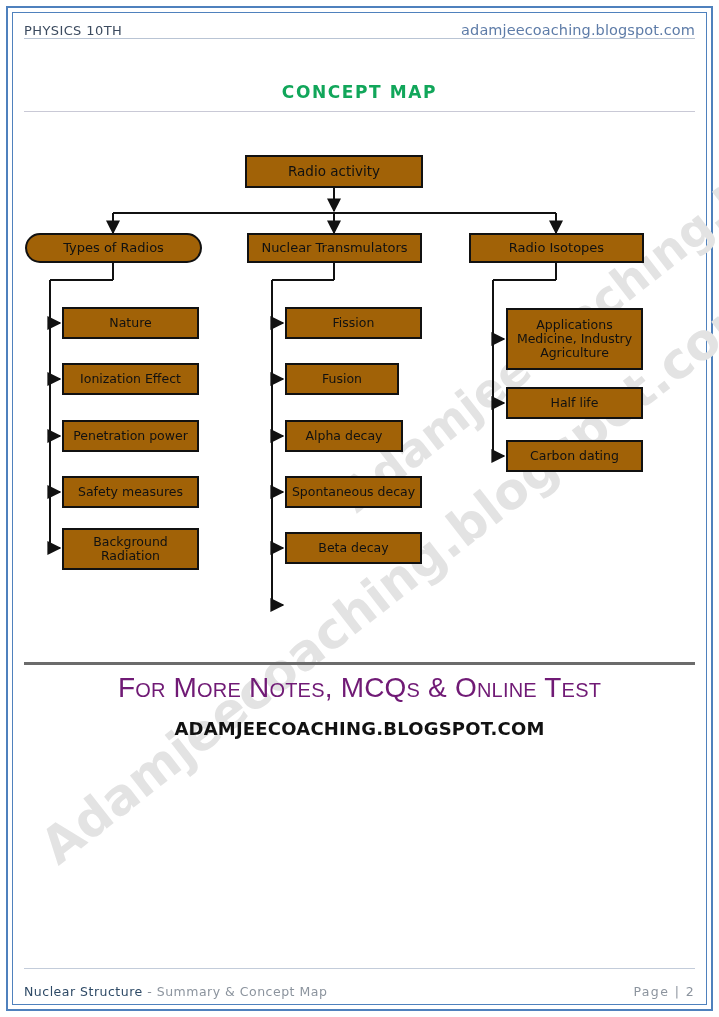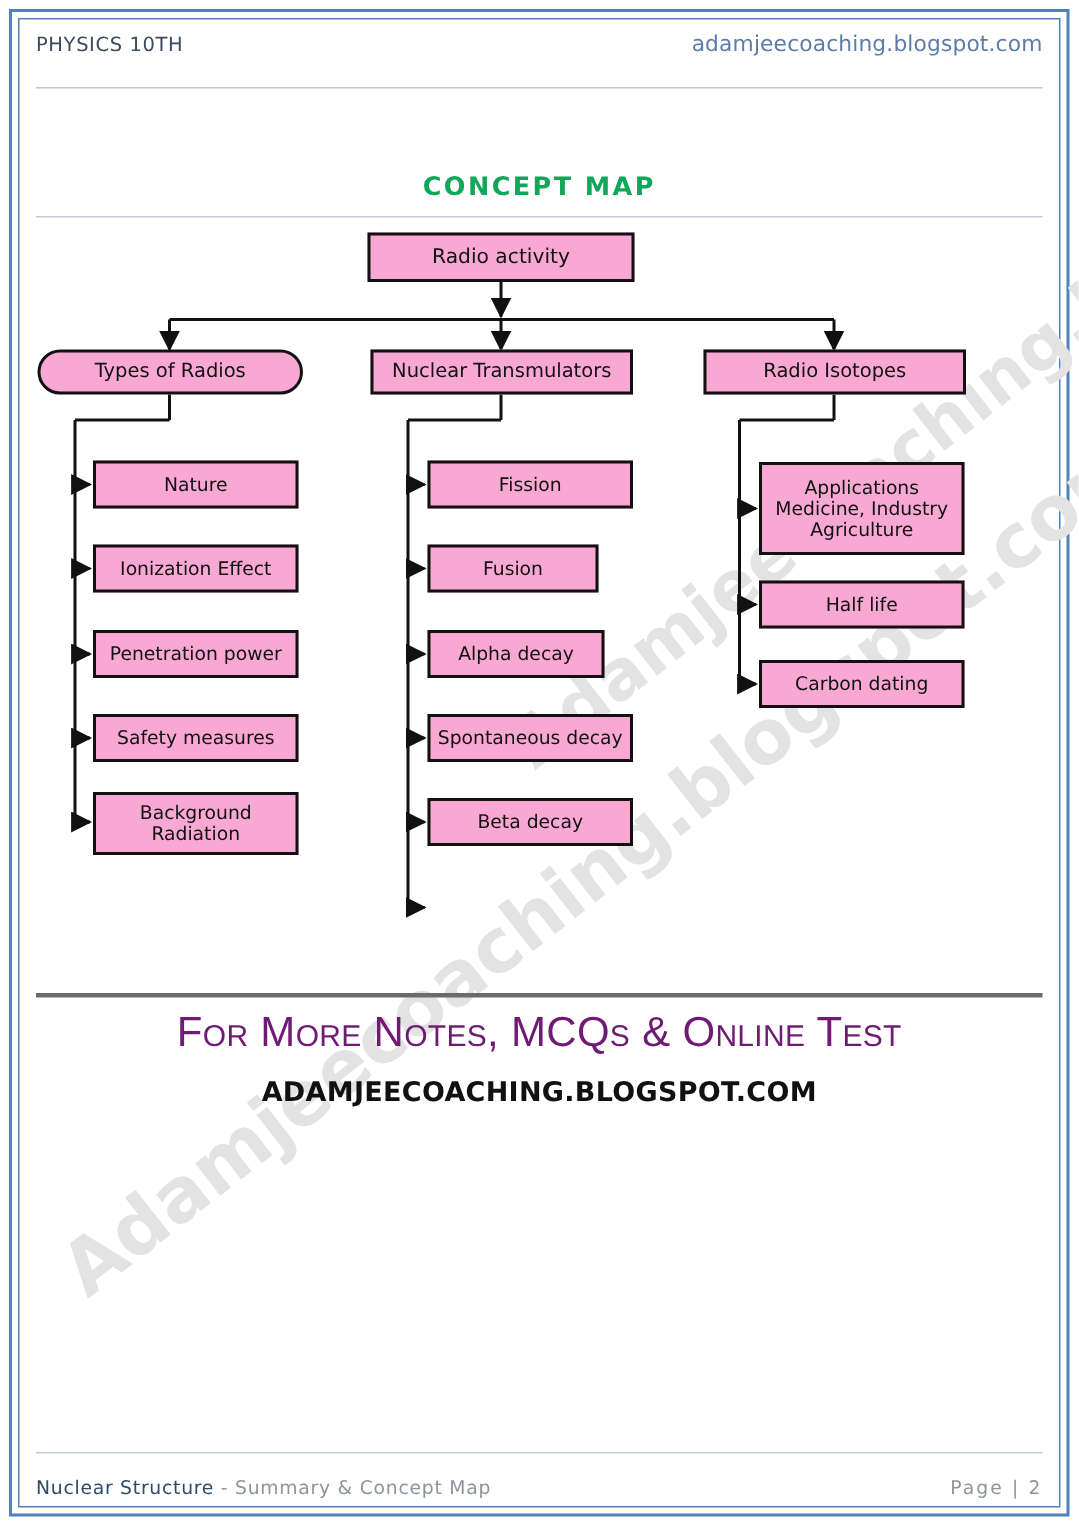--- a/index.html
+++ b/index.html
@@ -67,21 +67,21 @@
   #header {
     position: absolute;
     left: 24px; top: 22px;
     width: 671px;
     z-index: 3;
   }
   .header-row {
     display: flex;
     justify-content: space-between;
     align-items: baseline;
-    padding-bottom: 20px;
+    padding-bottom: 0;
     border-bottom: 1px solid #b9c4d4;
   }
   .header-left {
     font-family: "DejaVu Sans", sans-serif;
     font-size: 13px;
     letter-spacing: 0.4px;
     color: #3b4a5e;
   }
   .header-right {
     font-family: "DejaVu Sans", sans-serif;
@@ -97,40 +97,39 @@
     width: 671px;
     z-index: 3;
     text-align: center;
   }
   #concept-title {
     font-family: "DejaVu Sans", sans-serif;
     font-size: 17px;
     font-weight: bold;
     letter-spacing: 1.6px;
     color: #11a65a;
-    margin-top: 33px;
   }
   .title-rule {
     margin-top: 9px;
     height: 1px;
     background: #c9c9d6;
   }
 
   
   #diagram {
     position: absolute;
     left: 0; top: 0;
     width: 719px;
     height: 1017px;
     z-index: 2;
   }
   .node {
     position: absolute;
     border: 2px solid #111111;
-    background: #f9a8d4;
+    background: #a16207;
     box-sizing: border-box;
     display: flex;
     align-items: center;
     justify-content: center;
     text-align: center;
     font-family: "DejaVu Sans", sans-serif;
     color: #111111;
     line-height: 1.12;
     z-index: 4;
   }

